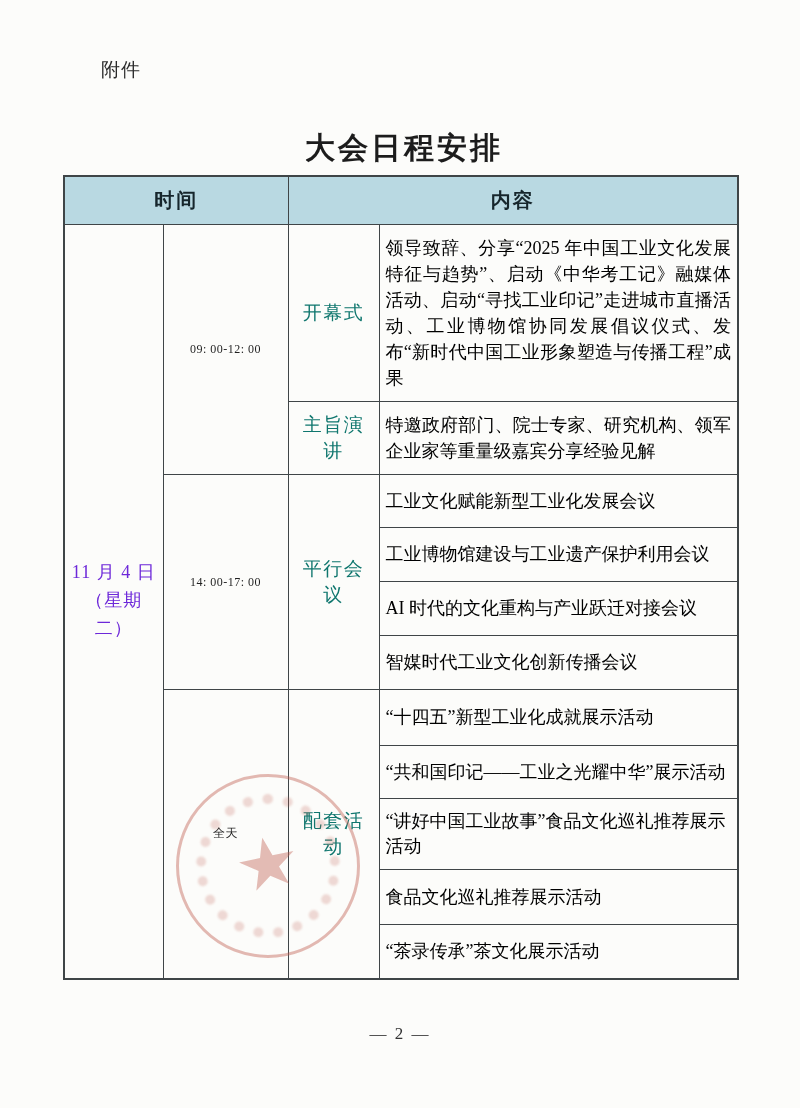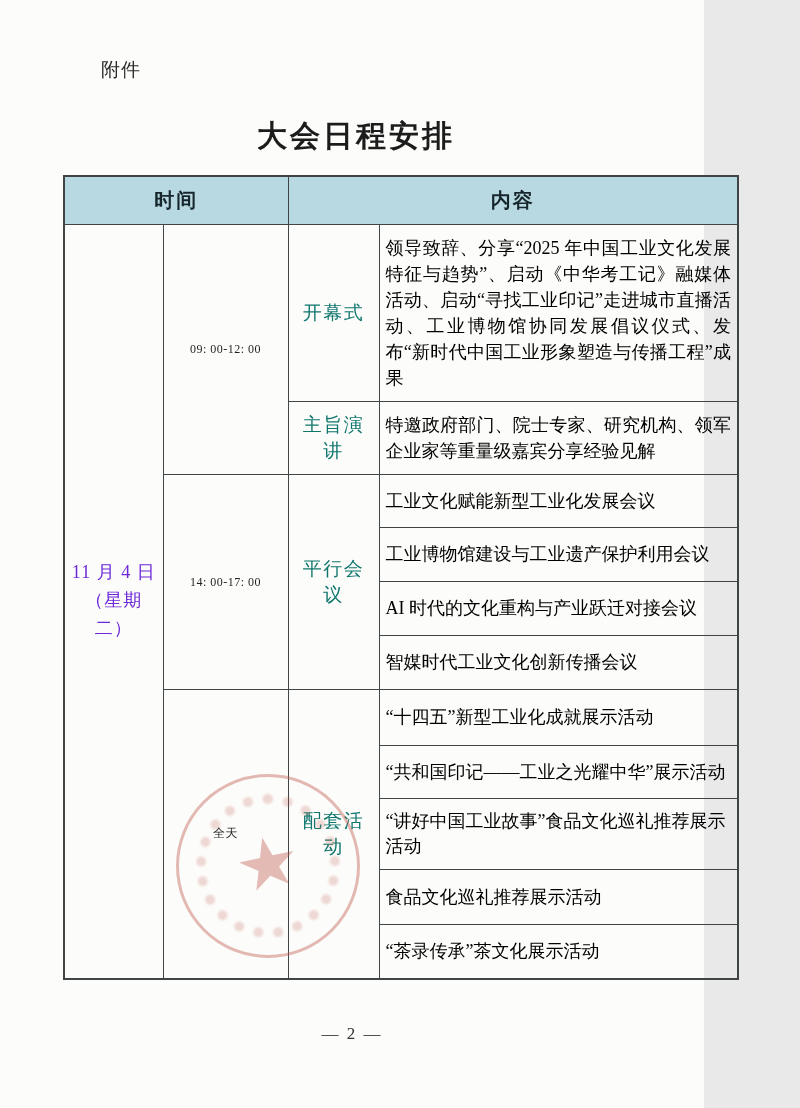--- a/index.html
+++ b/index.html
@@ -3,31 +3,31 @@
 <meta charset="utf-8">
 <style>
   :root{
     --header-bg:#b9d9e2;
     --border:#3f4547;
     --seal:#bf5b4d;
   }
   html,body{margin:0;padding:0;}
   body{width:800px;height:1108px;overflow:hidden;background:#e9e9e9;}
   .page{
-    position:relative;width:704px;height:1108px;
+    position:relative;width:800px;height:1108px;
     background:#fcfcfa;
     font-family:"Liberation Serif",serif;color:#262626;
   }
   .attachment{
     position:absolute;left:101px;top:57px;
     font-family:"Liberation Sans",sans-serif;
     font-size:19px;color:#2a2a2a;letter-spacing:1px;
   }
   .title{
-    position:absolute;left:8px;right:0;top:112px;margin:4px;
+    position:absolute;left:8px;right:0;top:112px;margin:16px;
     text-align:center;
     font-family:"Liberation Serif",serif;
     font-size:30px;font-weight:bold;letter-spacing:3px;color:#1c1c1c;
   }
   table.schedule{
     position:absolute;left:63px;top:175px;width:674px;
     border-collapse:collapse;table-layout:fixed;
     border:2px solid var(--border);
   }
   table.schedule th,

